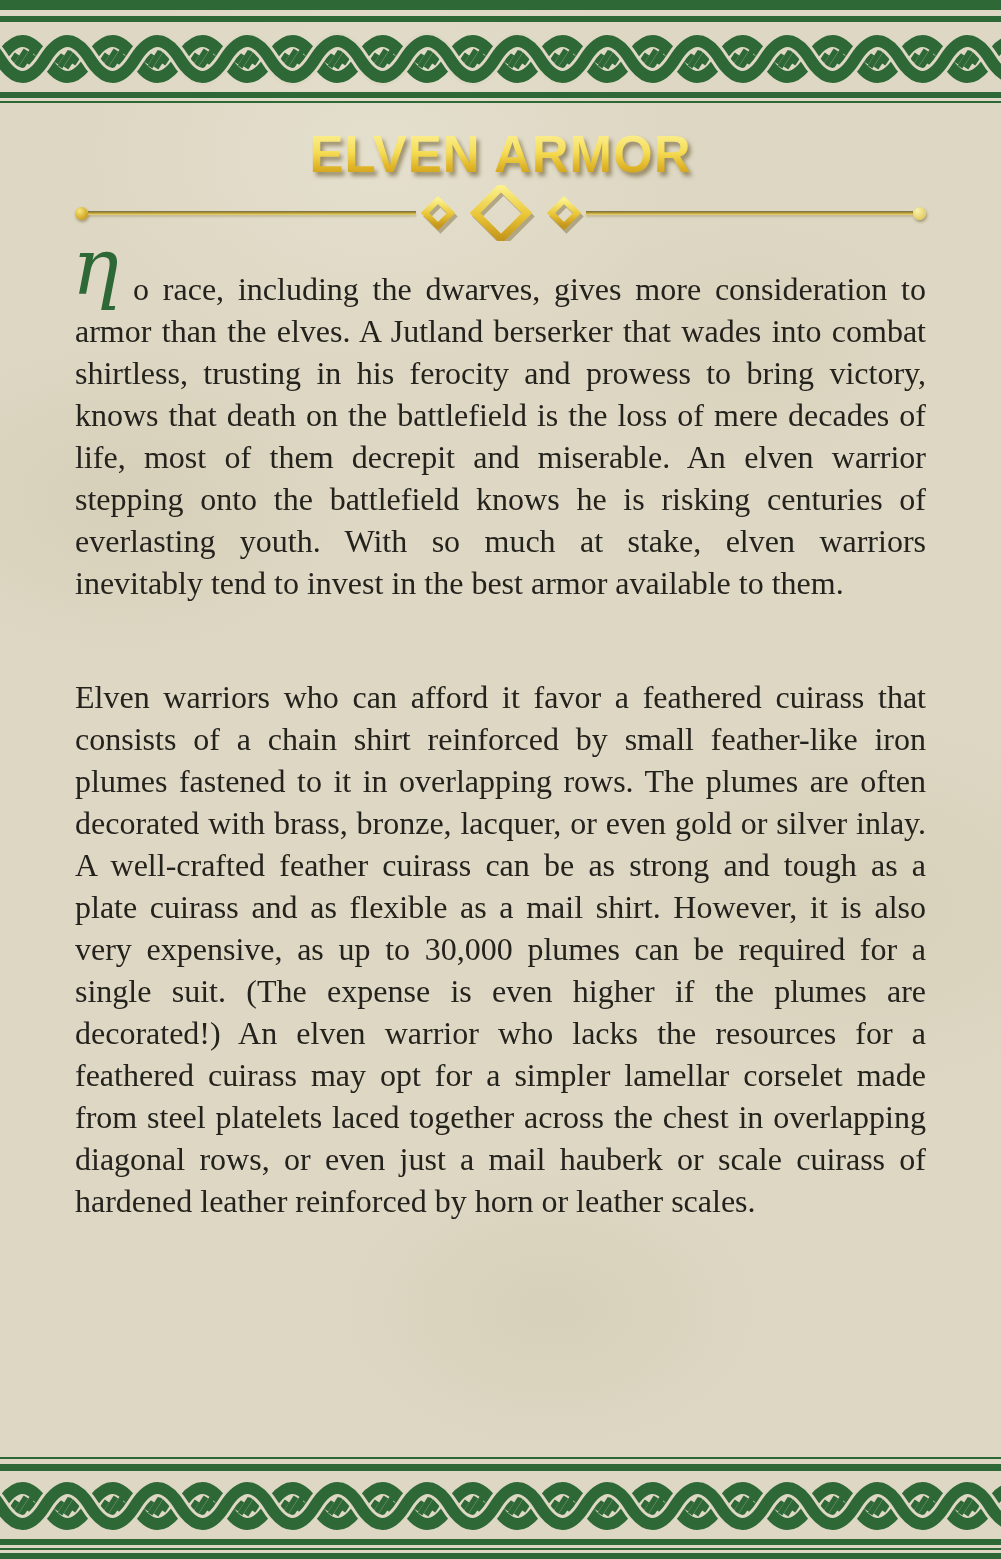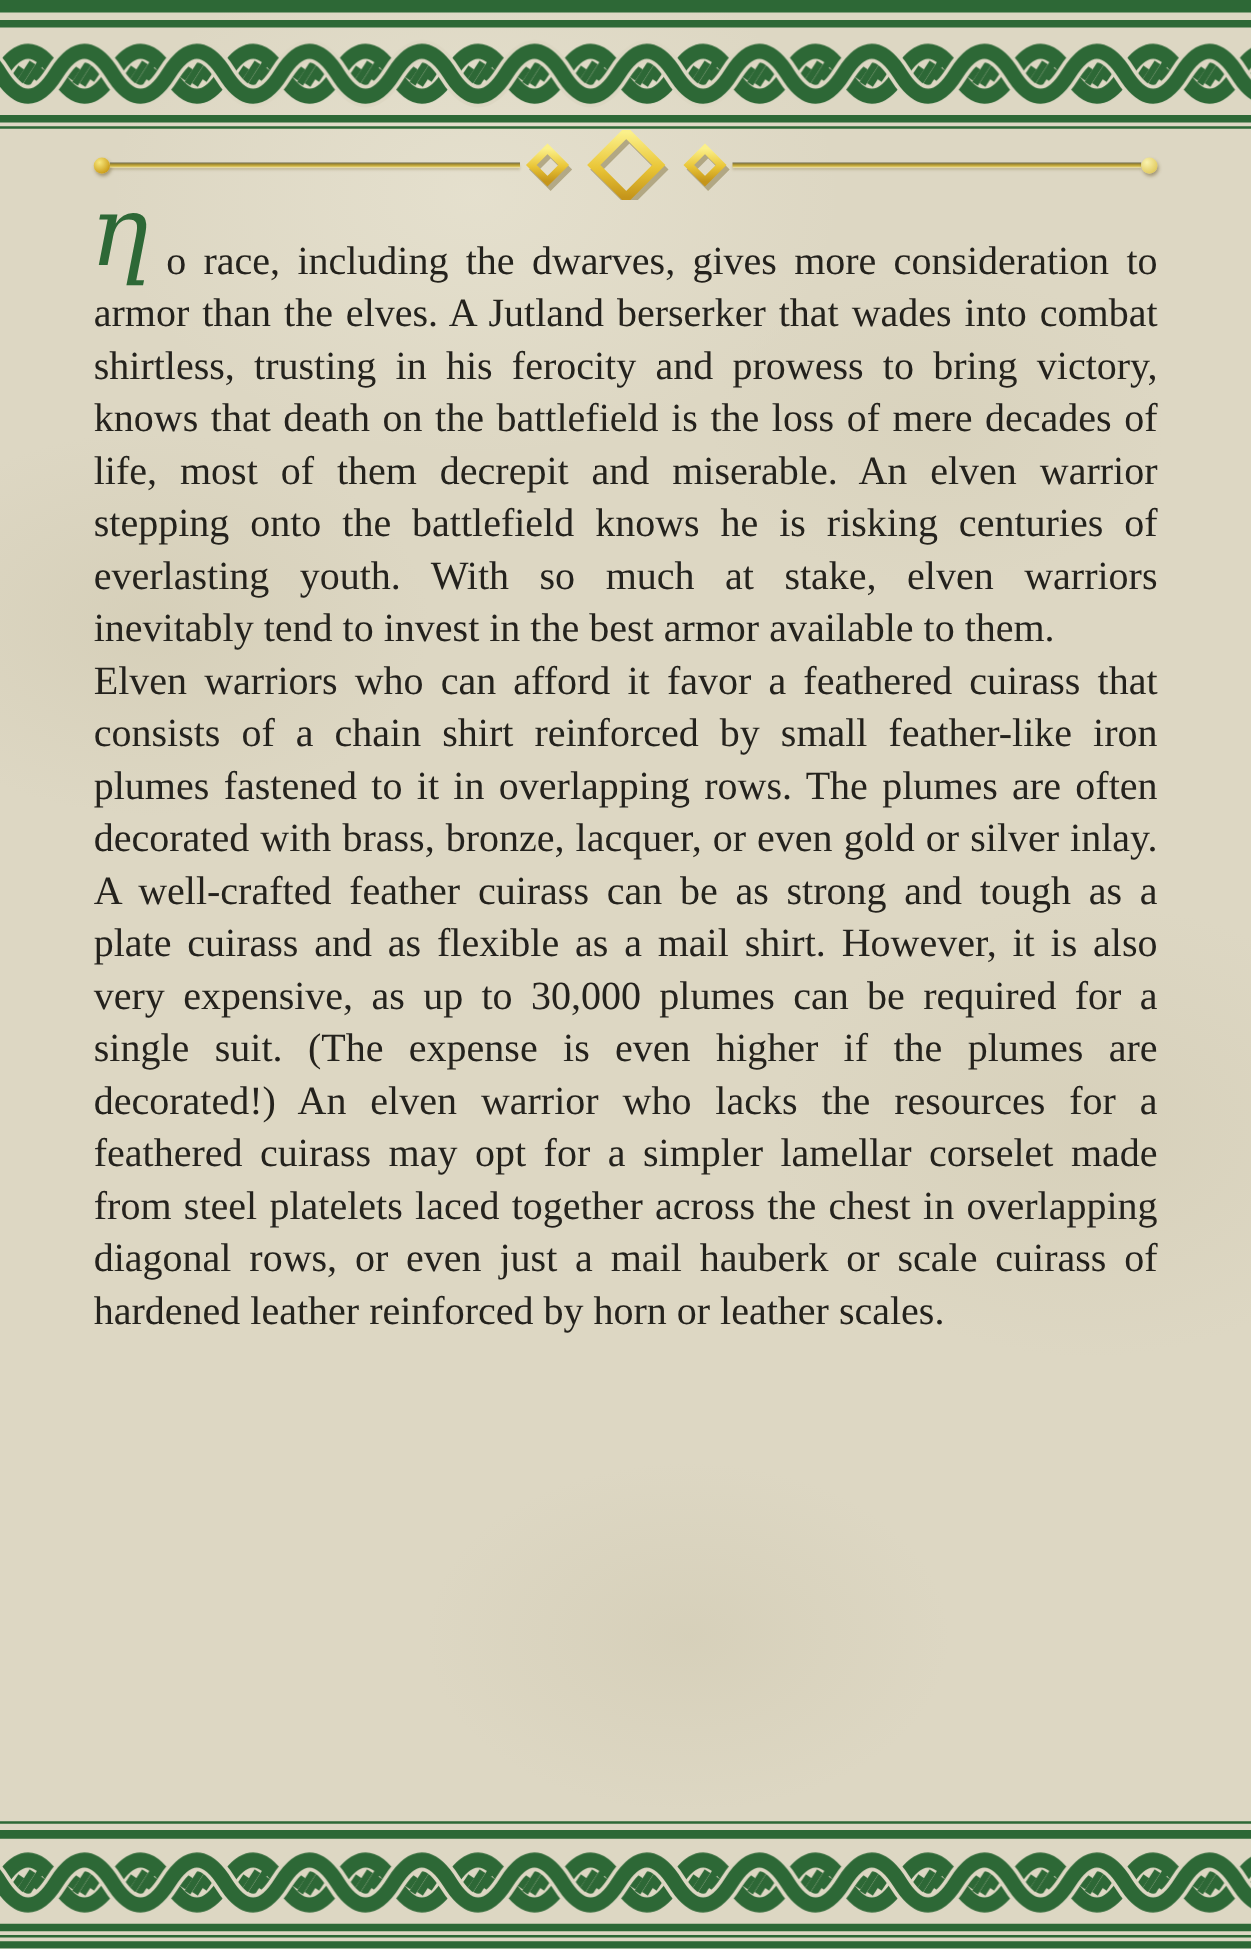--- a/index.html
+++ b/index.html
@@ -55,21 +55,21 @@
   .dot.right{background:radial-gradient(circle at 35% 30%,#faf3b0,#e3cd64 70%,#c4a83a);}
   
   article{padding:0 75px;}
   p.para{
     margin:0;
     font-size:32px;line-height:42px;
     text-align:justify;
     color:#24221d;
   }
   p.para.p1{margin-top:27px;text-indent:58px;position:relative;}
-  p.para.p2{}
+  p.para.p2{margin-top:72px;}
   .dropcap{
     position:absolute;left:-3px;top:-40px;
     font-family:"DejaVu Serif", serif;
     font-style:italic;
     font-size:78px;line-height:1;
     color:#2d6836;
     text-indent:0;
   }
 </style>
 </head>
@@ -102,20 +102,21 @@
       </defs>
       <rect x="0" y="0" width="1001" height="58" fill="url(#guilA)"></rect>
     </svg>
     <div class="row" style="height:4px"></div>
     <div class="row g" style="height:6px"></div>
     <div class="row" style="height:3px"></div>
     <div class="row g" style="height:2px"></div>
   </div>
 
   <main style="position:relative;padding-top:103px;">
+    <h1 class="title">ELVEN ARMOR</h1>
 
     <div class="divider">
       <span class="dot left"></span>
       <span class="rule"></span>
       <svg width="170" height="56" viewBox="0 0 170 56">
         <defs>
           <linearGradient id="goldgrad" x1="0" y1="0" x2="0" y2="1">
             <stop offset="0" stop-color="#fbf08a"></stop>
             <stop offset="0.55" stop-color="#e9c536"></stop>
             <stop offset="1" stop-color="#c5951a"></stop>

